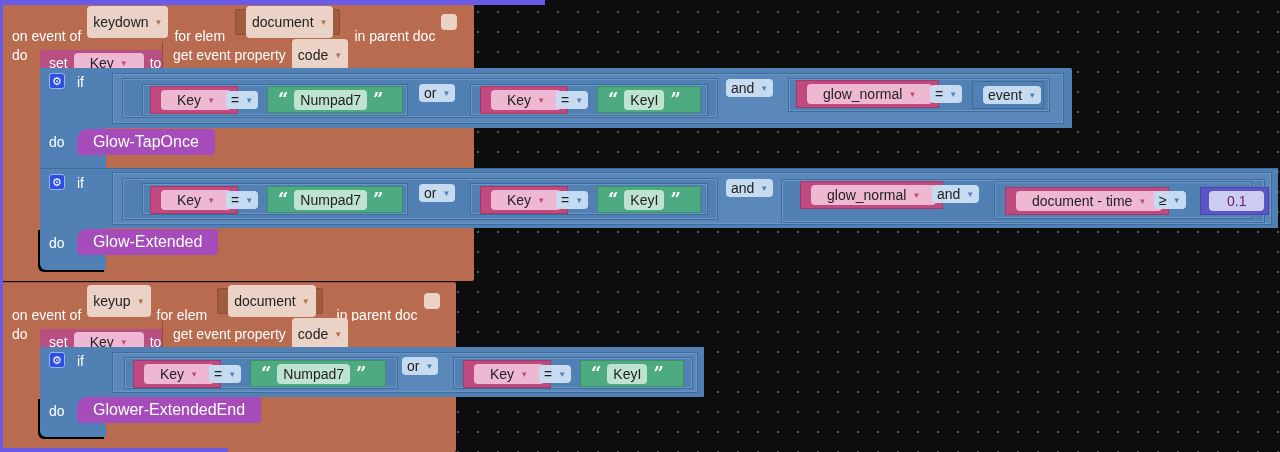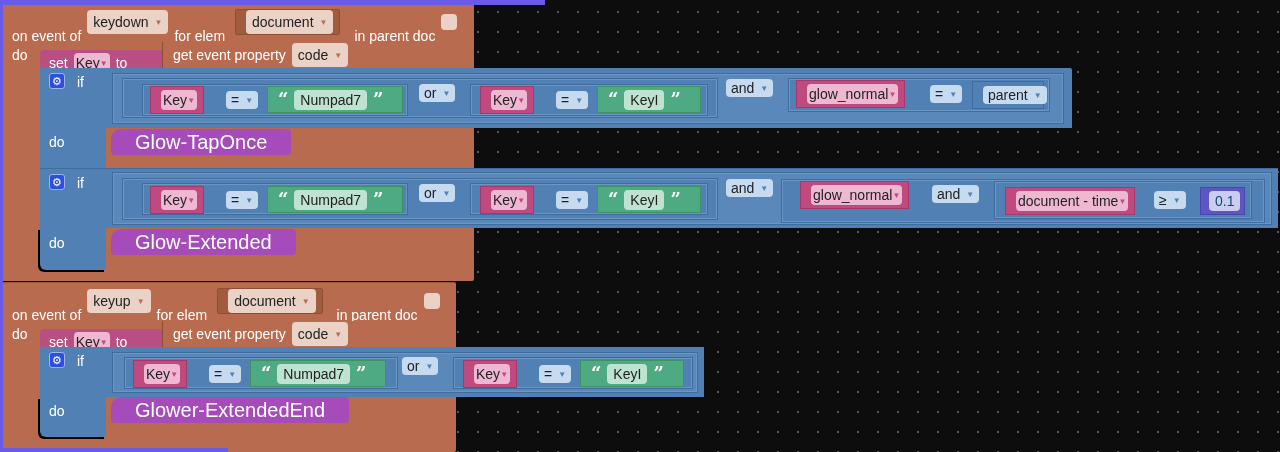--- a/index.html
+++ b/index.html
@@ -18,52 +18,52 @@
   .left-edge { position:absolute; left:0; top:0; width:3px; height:452px; background:#6a5ae8; z-index:50; }
   .top-purple { position:absolute; left:0; top:0; width:545px; height:5px; background:#6a5ae8; z-index:40; }
   .bottom-purple { position:absolute; left:0; top:448px; width:228px; height:4px; background:#6a5ae8; z-index:40; }
 
   
   .event { background:#b86b4e; border-radius:2px; }
   .event-text { color:#fff; font-size:14px; white-space:nowrap;margin-top:28px; }
   .field {
     display:inline-flex; align-items:center; gap:6px;
     background:#ead2c6; color:#222; border-radius:4px;
-    height:24px; padding:0 6px; font-size:14px; white-space:nowrap;
+    height:32px; padding:0 6px; font-size:14px; white-space:nowrap;
   }
   .field .arrow { font-size:8px; color:#b86b4e; }
   .socket-brown { background:#a15c40; border:1px solid #8e4e34; border-radius:2px; }
   .checkbox { width:16px; height:16px; background:#ead2c6; border-radius:4px; display:inline-block; }
 
   
   .setblk { background:#b84e82; border-radius:4px 0 0 4px;margin-top:8px; }
-  .pink-field { background:#efb8d2; color:#222; border-radius:4px; height:20px; display:inline-flex; align-items:center; padding:0 2px; font-size:14px; }
+  .pink-field { background:#efb8d2; color:#222; border-radius:4px; height:20px; display:inline-flex; align-items:center; gap:6px; padding:0 16px; font-size:14px; }
   .pink-field .arrow { font-size:8px; color:#c04a80; }
   .getprop { background:#b86b4e; }
 
   
   .ctrl { background:#5080b4; }
   .gear { width:16px; height:16px; background:#2d4fe0; border-radius:3px; border:1px solid #9ab3f5; display:inline-flex; align-items:center; justify-content:center; font-size:11px; color:#fff; line-height:1; }
   .logic-outer { background:#5a88bb; border:1px solid #3f6c9e; box-shadow: inset 0 0 0 1px #6b96c4; }
   .logic-inner { background:#5080b4; border:1px solid #3f6c9e; box-shadow: inset 0 0 0 1px #6b96c4; }
   .op-field { background:#c6dbf0; color:#222; border-radius:4px; height:18px; display:inline-flex; align-items:center; gap:6px; padding:0 5px; font-size:14px; }
   .op-field .arrow { font-size:8px; color:#5080b4; }
 
   
   .var { background:#c04a80; border:1px solid #a03a68; display:inline-flex; align-items:center; padding:3px 6px 3px 10px; }
   
   .txt { background:#4eaa80; border:1px solid #3e9068; display:inline-flex; align-items:center; gap:6px; padding:2px 6px 2px 10px; }
   .txt .q { color:#fff; font-weight:bold; font-size:18px; font-family:"DejaVu Serif", serif; }
   .txt-field { background:#bfe3d1; color:#222; border-radius:4px; height:20px; display:inline-flex; align-items:center; padding:0 6px; font-size:14px; }
   
   .num { background:#5b56c4; border:1px solid #4a45a8; display:inline-flex; align-items:center; padding:3px 4px 3px 8px; }
-  .num-field { background:#ccccf0; color:#0c4a6e; border-radius:4px; height:20px; display:inline-flex; align-items:center; padding:0 6px; font-size:14px; }
-
-  
-  .proc { background:#a64cba; border-radius:10px 4px 4px 4px; color:#fff; font-size:20px; display:flex; align-items:center; padding:0 24px; height:26px;margin-left:34px; }
+  .num-field { background:#ccccf0; color:#701a75; border-radius:4px; height:20px; display:inline-flex; align-items:center; padding:0 18px; font-size:14px; }
+
+  
+  .proc { background:#a64cba; border-radius:10px 4px 4px 4px; color:#fff; font-size:16px; display:flex; align-items:center; padding:0 16px; height:26px; }
   .lbl { color:#fff; font-size:14px; }
 </style>
 </head>
 <body>
 
 <div class="top-purple"></div>
 <div class="left-edge"></div>
 
 <div class="abs event" style="left:0;top:4px;width:474px;height:277px;"></div>
 
@@ -153,21 +153,21 @@
       <span>glow_normal</span>
       <span class="arrow">▼</span>
     </span>
   </div>
 <span class="abs op-field" style="left:930px;top:85px;">
     <span>=</span>
     <span class="arrow">▼</span>
   </span>
 <div class="abs" style="left:972px;top:81px;width:72px;height:28px;background:#5080b4;border:1px solid #3f6c9e;display:flex;align-items:center;padding-left:10px;">
     <span class="op-field">
-      <span>parent</span>
+      <span>event</span>
       <span class="arrow">▼</span>
     </span>
   </div>
 <span class="abs lbl" style="left:49px;top:134px;">do</span>
 <div class="abs proc" style="left:77px;top:129px;">
     <span>Glow-TapOnce</span>
   </div>
 
 <div class="abs ctrl" style="left:40px;top:168px;width:1238px;height:60px;border-top:1px solid #3f6c9e;"></div>
 <div class="abs ctrl" style="left:40px;top:228px;width:66px;height:42px;border-radius:0 0 0 6px;box-shadow:-2px 2px 0 #000;"></div>

